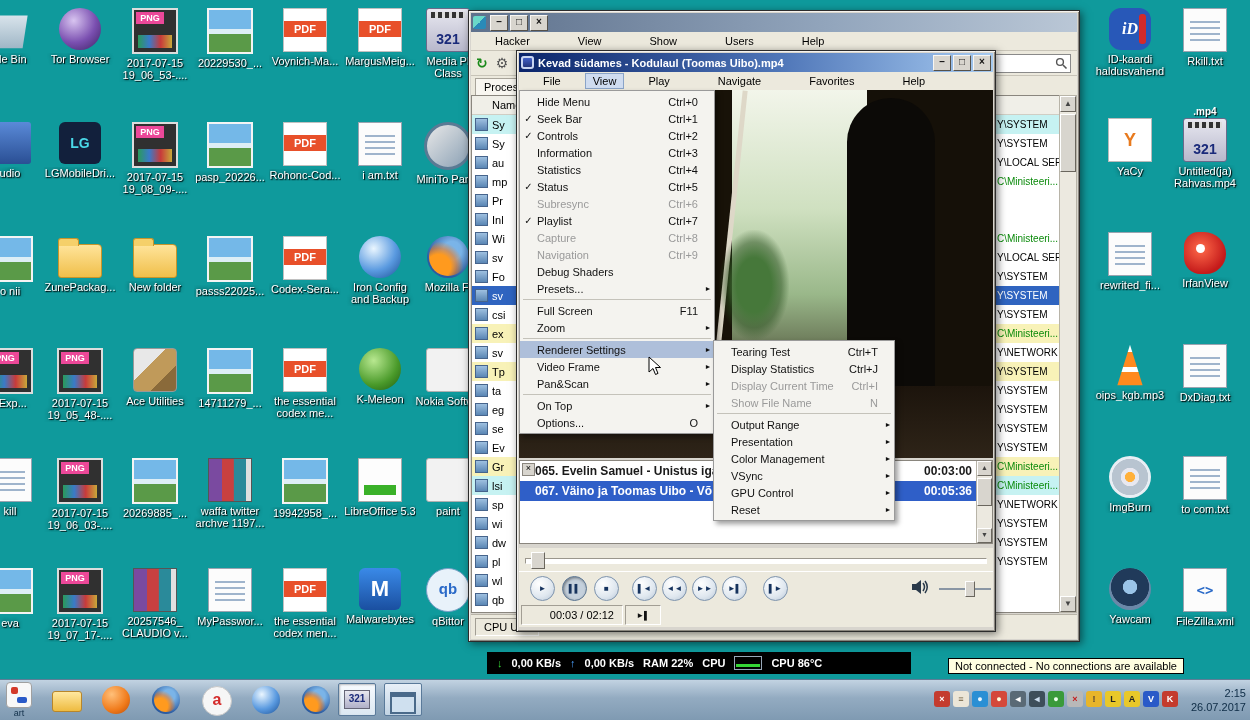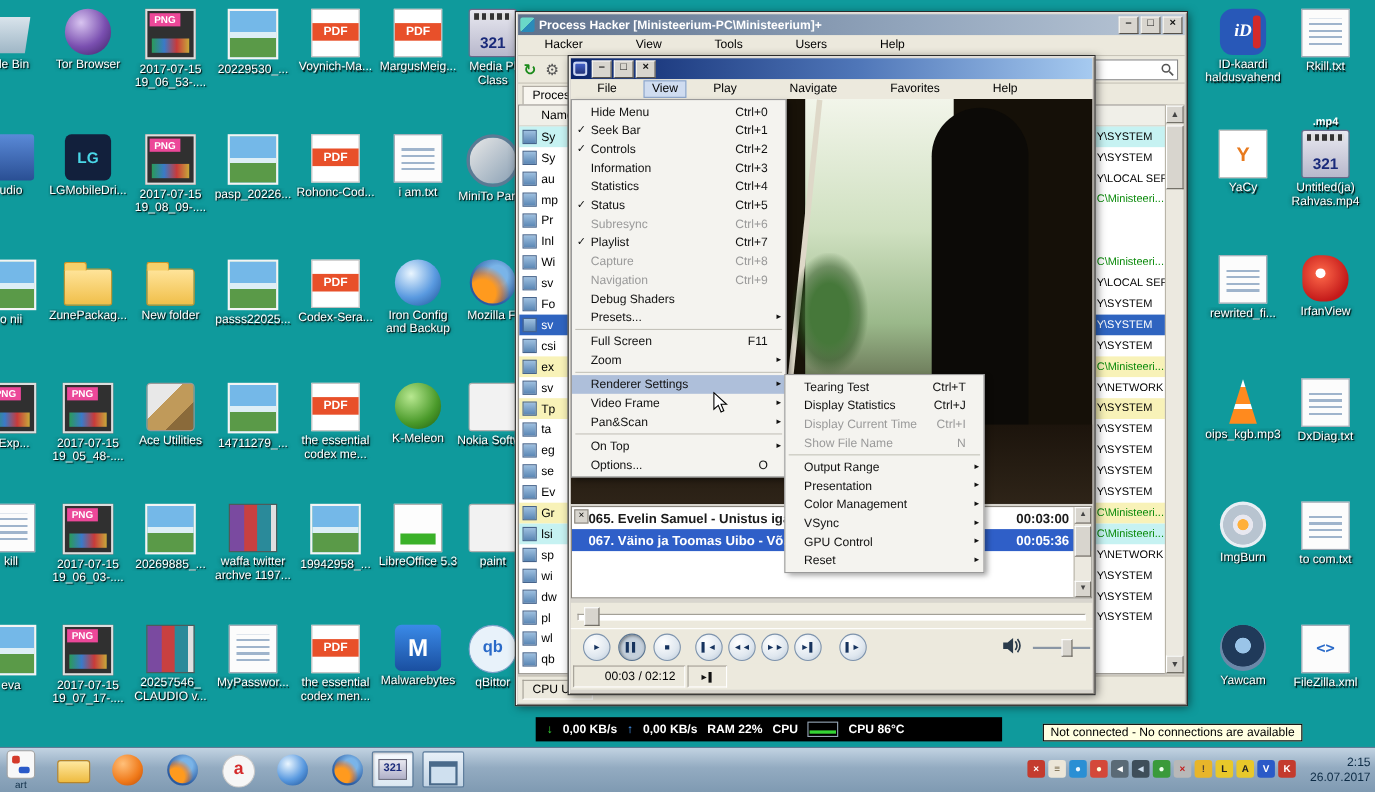--- a/index.html
+++ b/index.html
@@ -461,31 +461,30 @@
       <div class="ic ic-xml">
         <span class="glyph">&lt;&gt;</span>
       </div>
       <div class="dlabel">FileZilla.xml</div>
     </div>
   </div>
 
 <div class="win" id="ph">
   <div class="titlebar tb-inactive">
     <span class="tb-icon ph-logo"></span>
-    <span class="tb-title">Process Hacker [Ministeerium-PC\Ministeerium]+</span>
     <span class="tb-btns">
       <span class="tb-b">–</span>
       <span class="tb-b">□</span>
       <span class="tb-b">×</span>
     </span>
   </div>
   <div class="menubar" id="ph-menubar">
       <span class="mb-item">Hacker</span>
       <span class="mb-item">View</span>
-      <span class="mb-item">Tools</span>
+      <span class="mb-item">Show</span>
       <span class="mb-item">Users</span>
       <span class="mb-item">Help</span>
     </div>
   <div class="toolbar">
     <span class="tbtn green">↻</span>
     <span class="tbtn gray">⚙</span>
     <span class="search-box">
       <span>trl+K)</span>
       <svg width="13" height="13" viewBox="0 0 13 13">
         <circle cx="5" cy="5" r="3.4" fill="none" stroke="#555" stroke-width="1.4"></circle>
@@ -651,20 +650,21 @@
   <span>0,00 KB/s</span>
   <span>RAM 22%</span>
   <span>CPU</span>
   <span class="cpu-box"></span>
   <span>CPU 86°C</span>
 </div>
 
 <div class="win" id="mpc">
   <div class="titlebar tb-active">
     <span class="tb-icon mpc-logo"></span>
+    <span class="tb-title">Kevad südames - Kodulaul (Toomas Uibo).mp4</span>
     <span class="tb-btns">
       <span class="tb-b">–</span>
       <span class="tb-b">□</span>
       <span class="tb-b">×</span>
     </span>
   </div>
   <div class="menubar" id="mpc-menubar">
       <span class="mb-item">File</span>
       <span class="mb-item active">View</span>
       <span class="mb-item">Play</span>

